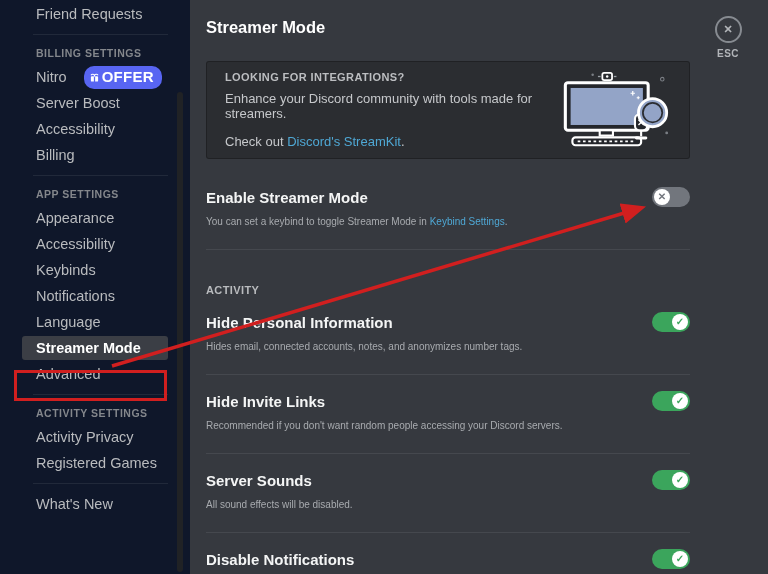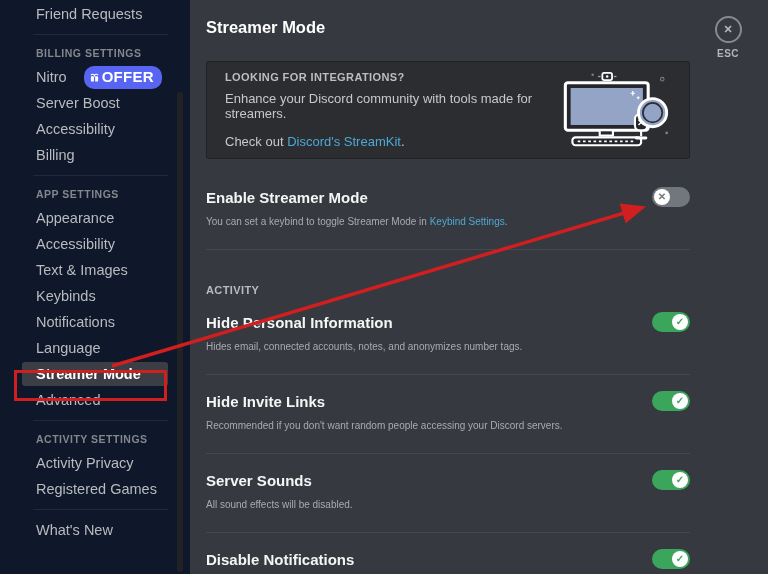--- a/index.html
+++ b/index.html
@@ -115,21 +115,20 @@
     </span>
   </div>
   <div class="nav-item">Server Boost</div>
   <div class="nav-item">Accessibility</div>
   <div class="nav-item">Billing</div>
   <div class="nav-divider"></div>
 
   <div class="nav-header">APP SETTINGS</div>
   <div class="nav-item">Appearance</div>
   <div class="nav-item">Accessibility</div>
-  <div class="nav-item">Text &amp; Images</div>
   <div class="nav-item">Keybinds</div>
   <div class="nav-item">Notifications</div>
   <div class="nav-item">Language</div>
   <div class="nav-item selected">Streamer Mode</div>
   <div class="nav-item">Advanced</div>
   <div class="nav-divider"></div>
 
   <div class="nav-header">ACTIVITY SETTINGS</div>
   <div class="nav-item">Activity Privacy</div>
   <div class="nav-item">Registered Games</div>

